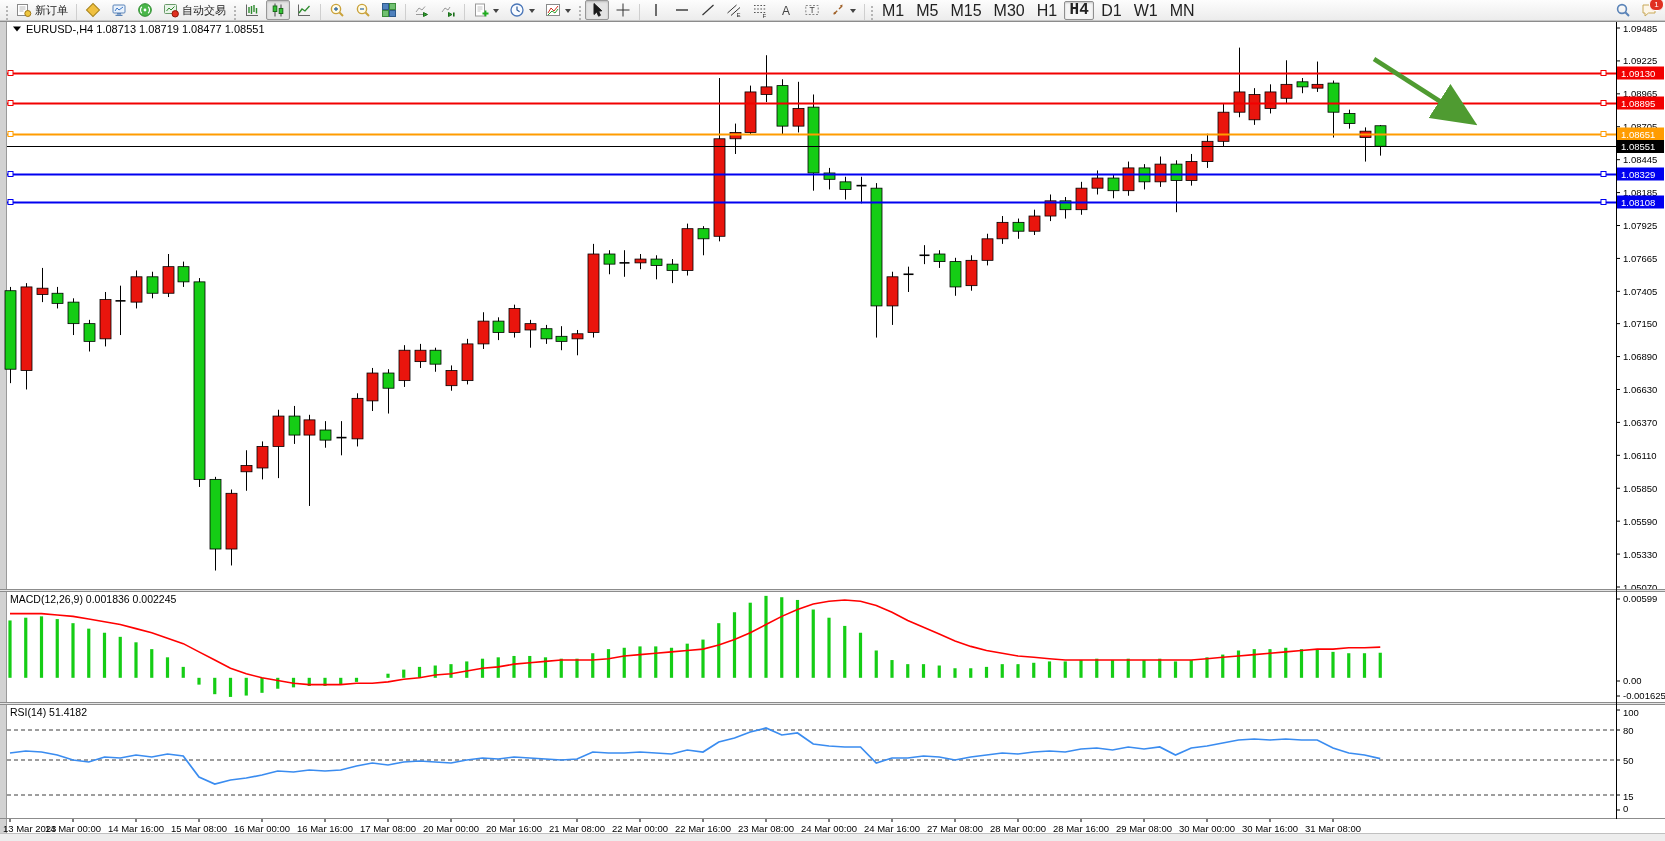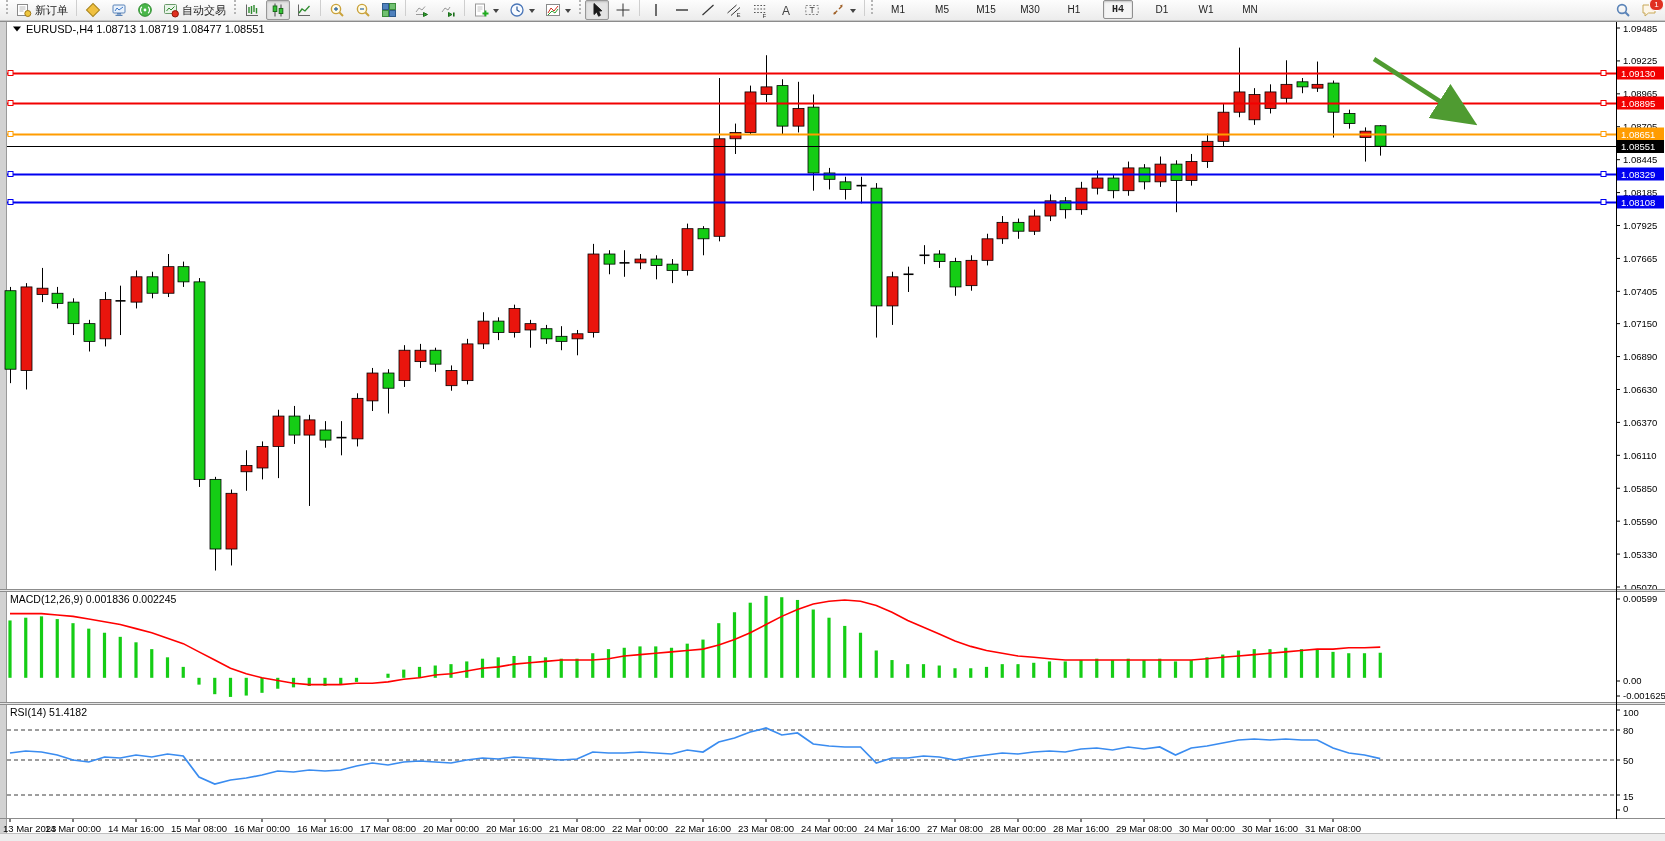--- a/index.html
+++ b/index.html
@@ -1,28 +1,28 @@
 <!DOCTYPE html>
 <html><head>
 <meta charset="utf-8">
 <style>
   html,body{margin:0;padding:0;width:1665px;height:841px;background:#fff;overflow:hidden;
     font-family:"Liberation Sans",sans-serif;-webkit-font-smoothing:antialiased;}
   #toolbar{position:absolute;top:0;left:0;width:1665px;height:21px;box-sizing:border-box;
     background:linear-gradient(#fdfdfd,#ececec);border-bottom:1px solid #c6c6c6;
-    display:flex;align-items:flex-start;padding:0 3px;z-index:10;}
+    display:flex;align-items:flex-end;padding:0 3px;z-index:10;}
   .tb-btn{height:18px;display:flex;align-items:center;gap:3px;padding:0 3px;margin:0 1px;
     border:1px solid transparent;border-radius:2px;font-size:11px;color:#1a1a1a;white-space:nowrap;}
   .tb-btn.pressed{background:#e4e4e4;border-color:#979797;box-shadow:inset 0 1px 2px rgba(0,0,0,.18);}
   .tb-btn .ic{width:16px;height:16px;display:inline-block;}
   .tb-sep{width:1px;height:16px;background:#cfcfcf;margin:0 3px;flex:none;}
   .tb-grip{width:0;height:14px;border-left:2px dotted #b5b5b5;margin:0 3px;flex:none;}
   .dd-caret{width:0;height:0;border:3px solid transparent;border-top:4px solid #444;margin-top:4px;margin-left:1px;}
-  .tf{min-width:20px;text-align:center;font-size:10px;height:17px;line-height:17px;padding:0 4px;
-    color:#222;border:1px solid transparent;border-radius:2px;margin:0 7px;}
+  .tf{min-width:20px;text-align:center;font-size:16px;height:17px;line-height:17px;padding:0 4px;
+    color:#222;border:1px solid transparent;border-radius:2px;margin:0 1px;}
   .tf.pressed{background:#f5f5f5;border-color:#8f8f8f;box-shadow:inset 0 1px 2px rgba(0,0,0,.2);font-weight:bold;font-family:Liberation Mono, monospace;}
   .spacer{flex:1;}
   .chat-wrap{position:relative;}
   .badge{position:absolute;top:-3px;right:-4px;min-width:11px;height:11px;border-radius:6px;
     background:#e03122;color:#fff;font-size:8px;line-height:11px;text-align:center;padding:0 1px;
     border:1px solid #fff;}
   #chart-svg{position:absolute;top:0;left:0;}
   #chart-svg text{font-family:"Liberation Sans",sans-serif;}
 </style>
 </head>

